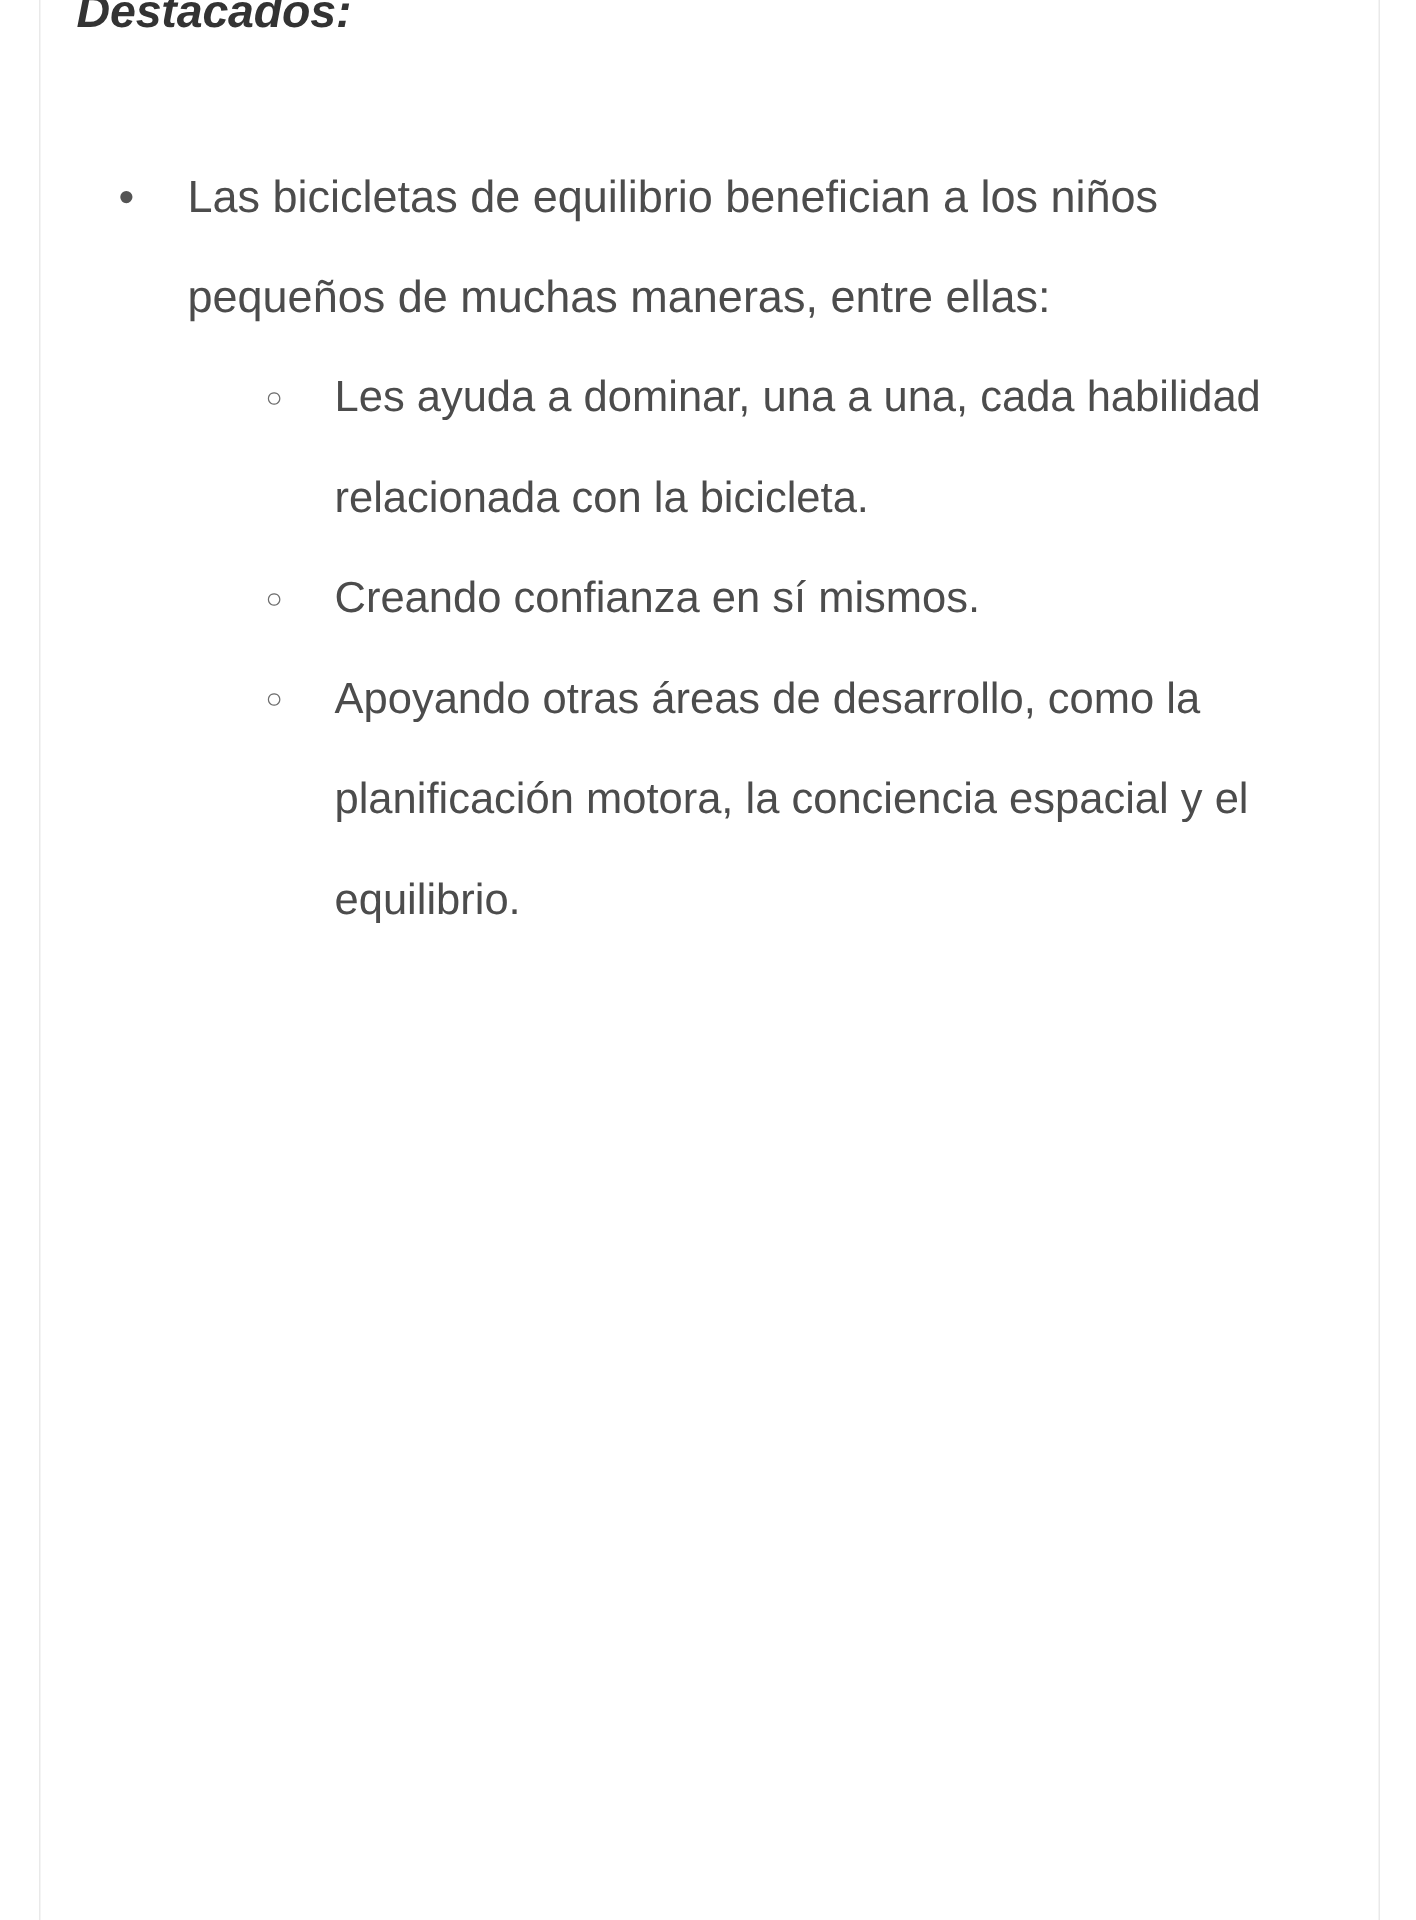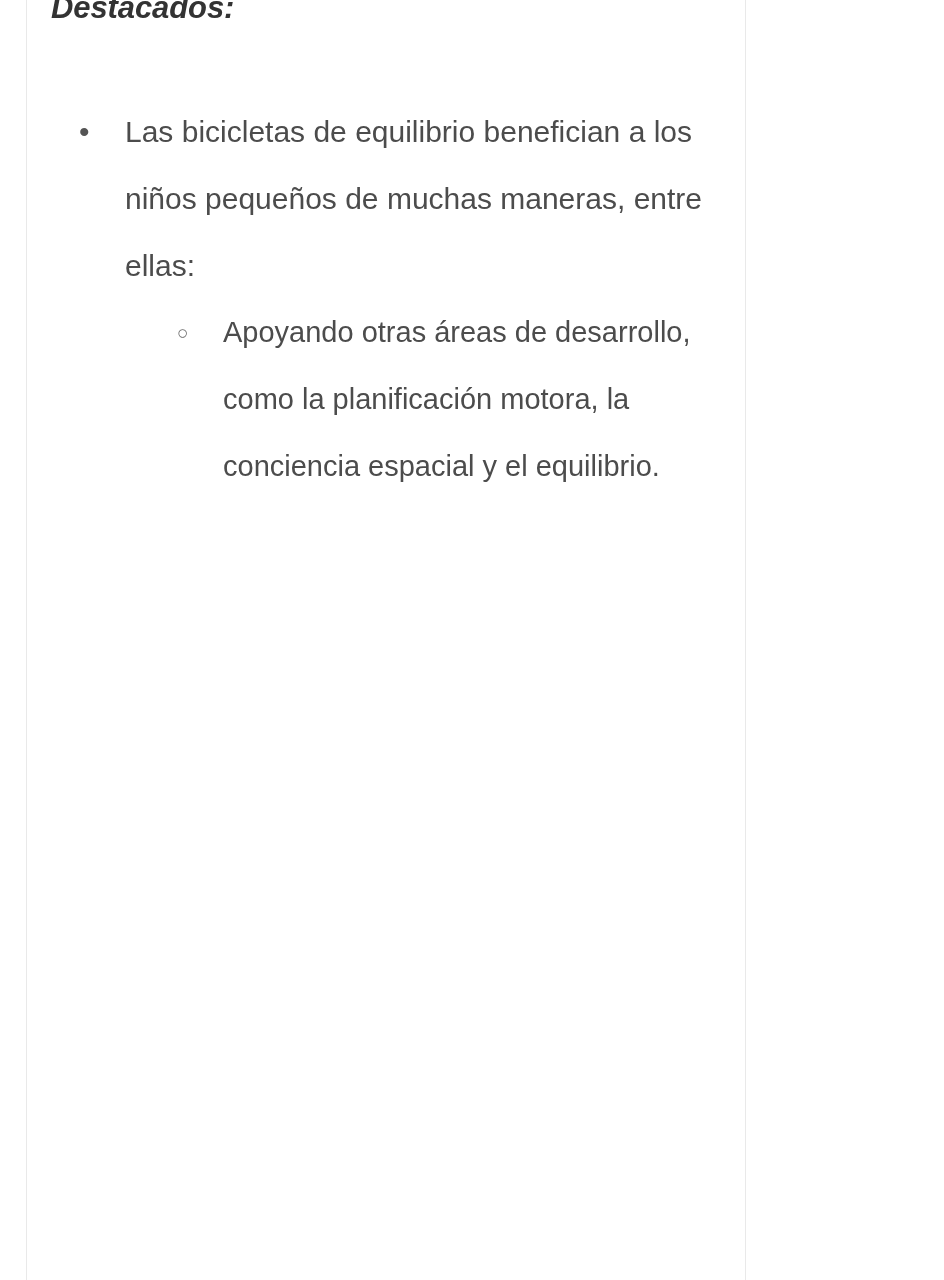--- a/index.html
+++ b/index.html
@@ -21,21 +21,21 @@
     width: 944px;
     height: 1280px;
     background: #ffffff;
   }
 
   
   .content-column {
     position: absolute;
     left: 26px;
     top: 0;
-    width: 720px;
+    width: 894px;
     height: 1280px;
     border-left: 1.5px solid #e9e9e9;
     border-right: 1.5px solid #e9e9e9;
     background: #ffffff;
     padding: 0 24px 0 24px;
   }
 
   .section-heading {
     margin: 0;
     padding: 0;
@@ -114,20 +114,26 @@
     <h3 class="section-heading">Destacados:</h3>
 
     <ul class="bullet-list">
 
 
       <li class="bullet-item">
         <span class="marker">•</span><span>Las bicicletas de equilibrio benefician a los niños pequeños de muchas maneras, entre ellas:</span>
 
         <ul class="sub-list">
           <li class="sub-item">
+            <span class="marker">○</span><span>Les ayuda a dominar, una a una, cada habilidad relacionada con la bicicleta.</span>
+          </li>
+          <li class="sub-item">
+            <span class="marker">○</span><span>Creando confianza en sí mismos.</span>
+          </li>
+          <li class="sub-item">
             <span class="marker">○</span><span>Apoyando otras áreas de desarrollo, como la planificación motora, la conciencia espacial y el equilibrio.</span>
           </li>
         </ul>
       </li>
 
 
     </ul>
   </div>
 </div>
 

